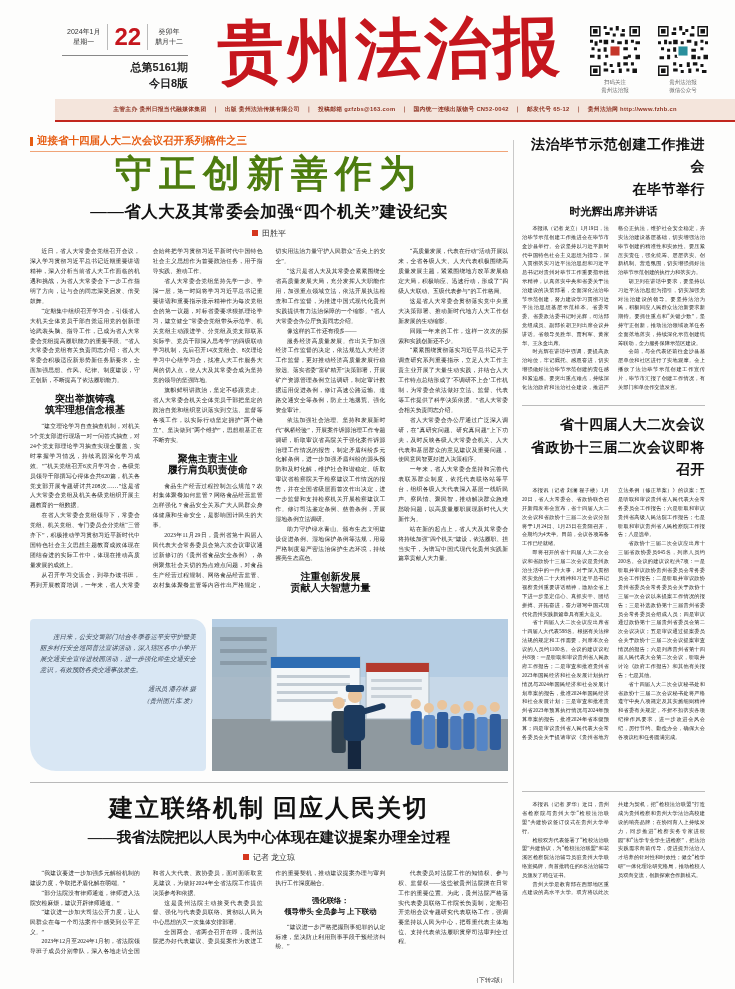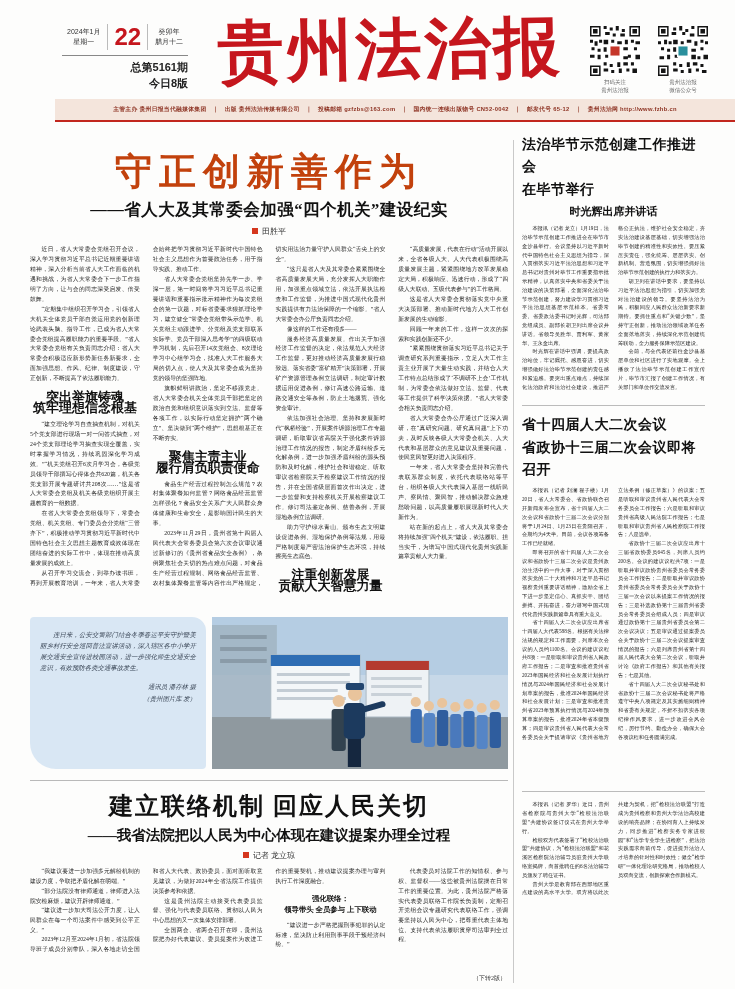--- a/index.html
+++ b/index.html
@@ -28,51 +28,51 @@
   
   .left-col{position:absolute;left:30px;top:134px;width:478px;}
   .v-divider{position:absolute;left:513px;top:140px;height:843px;width:1px;background:#c9c9c9;}
   .right-col{position:absolute;left:522px;top:134px;width:183px;}
   
   .kicker{display:flex;align-items:center;gap:4px;border-bottom:1px solid #f0a478;padding-bottom:3px;}
   .kicker-tick{width:3px;height:9px;background:#e65c12;}
   .kicker-text{font-size:10.5px;font-weight:700;color:#e65c12;
                font-family:"Liberation Sans","DejaVu Sans",sans-serif;}
   
-  .main-h1{margin-top:16px;text-align:center;font-size:37px;font-weight:900;letter-spacing:7px;color:#c2410c;
+  .main-h1{margin-top:0;text-align:center;font-size:37px;font-weight:900;letter-spacing:7px;color:#4d7c0f;
            font-family:"DejaVu Sans","Liberation Sans",sans-serif;line-height:1.2;}
   .main-h2{margin-top:5px;text-align:center;font-size:16.5px;font-weight:700;color:#111;letter-spacing:.5px;}
   .byline{margin-top:5px;text-align:center;font-size:8px;color:#333;}
   .byline-sq{display:inline-block;width:6px;height:6px;background:#d5371e;margin-right:4px;}
   
   .flow{margin-top:8px;height:366px;column-count:4;column-gap:13px;overflow:hidden;
         font-size:5.8px;line-height:9.9px;text-align:justify;color:#1d1d1d;}
   .flow p{margin:0;text-indent:2em;}
-  .flow h3{margin:7px 0;text-align:center;font-size:13px;line-height:11px;font-weight:900;
+  .flow h3{margin:7px 0;text-align:center;font-size:10px;line-height:11px;font-weight:900;
            white-space:pre-line;break-inside:avoid;color:#111;}
   
   .photo-row{margin-top:6px;display:flex;gap:6px;height:152px;}
   .caption-box{width:176px;box-sizing:border-box;background:#d9e7f4;border-radius:4px 14px 4px 26px;
                padding:12px 10px 8px;font-size:6.4px;line-height:11px;font-style:italic;color:#3a4656;}
   .caption-box .cap-text{white-space:pre-line;text-align:justify;}
   .caption-box .cap-credit{margin-top:8px;text-align:right;white-space:pre-line;line-height:12px;}
   .photo-frame{flex:1;position:relative;overflow:hidden;background:#c9d6e2;}
   .photo-frame svg{display:block;width:100%;height:100%;}
   .h-divider{margin-top:11px;border-top:1px solid #b9b9b9;}
   
   .court-h1{margin-top:9px;text-align:center;font-size:24px;font-weight:900;letter-spacing:2px;color:#111;}
   .court-h2{margin-top:4px;text-align:center;font-size:14.5px;font-weight:700;color:#111;}
   .court-flow{margin-top:6px;height:116px;column-count:4;column-gap:13px;overflow:hidden;
               font-size:5.8px;line-height:9.7px;text-align:justify;color:#1d1d1d;}
   .court-flow p{margin:0;text-indent:2em;}
   .court-flow h3{margin:6px 0;text-align:center;font-size:7.4px;line-height:11px;font-weight:900;
                  white-space:pre-line;break-inside:avoid;color:#111;}
   .jump-note{position:absolute;right:2px;bottom:0;font-size:6px;color:#333;}
   
-  .side-h1{text-align:left;font-size:14px;font-weight:900;line-height:1.6;white-space:pre-line;color:#111;letter-spacing:.5px;}
+  .side-h1{text-align:right;font-size:14px;font-weight:900;line-height:1.6;white-space:pre-line;color:#111;letter-spacing:.5px;}
   .side-h2{margin-top:3px;text-align:center;font-size:11px;font-weight:700;color:#111;}
   .side-body{margin-top:5px;column-count:2;column-gap:9px;overflow:hidden;
              font-size:5.2px;line-height:8.8px;text-align:justify;color:#1d1d1d;}
   .side-body p{margin:0;text-indent:2em;}
   .side-hr{border-top:1px solid #bbb;margin:9px 0 8px;}
   .body-a{height:172px;}
   .body-b{height:296px;}
   .body-c{height:136px;}
 </style>
 </head>
@@ -123,20 +123,24 @@
       <div class="qr-cap" style="white-space: pre-line;">贵州法治报
 微信公众号</div>
     </div>
   </div>
 
   <div class="infobar">
     <span>主管主办 贵州日报当代融媒体集团　｜　出版 贵州法治传媒有限公司　｜　投稿邮箱 gzfzbs@163.com　｜　国内统一连续出版物号 CN52-0042　｜　邮发代号 65-12　｜　贵州法治网 http://www.fzhb.cn</span>
   </div>
 
   <div class="left-col">
+    <div class="kicker">
+      <span class="kicker-tick"></span>
+      <span class="kicker-text">迎接省十四届人大二次会议召开系列稿件之三</span>
+    </div>
     <div class="main-h1">守正创新善作为</div>
     <div class="main-h2">——省人大及其常委会加强“四个机关”建设纪实</div>
     <div class="byline">
       <span class="byline-sq"></span><span>田胜平</span>
     </div>
     <div class="flow">
         <p>近日，省人大常委会党组召开会议，深入学习贯彻习近平总书记近期重要讲话精神，深入分析当前省人大工作面临的机遇和挑战，为省人大常委会下一步工作指明了方向，让与会的同志深受启发、倍受鼓舞。</p>
         <p>“定期集中组织召开学习会，引领省人大机关全体党员干部自觉运用党的创新理论武装头脑、指导工作，已成为省人大常委会党组提高履职能力的重要手段。”省人大常委会党组有关负责同志介绍：省人大常委会积极适应新形势新任务新要求，全面加强思想、作风、纪律、制度建设，守正创新，不断提高了依法履职能力。</p>
         <h3>突出举旗铸魂
 筑牢理想信念根基</h3>

